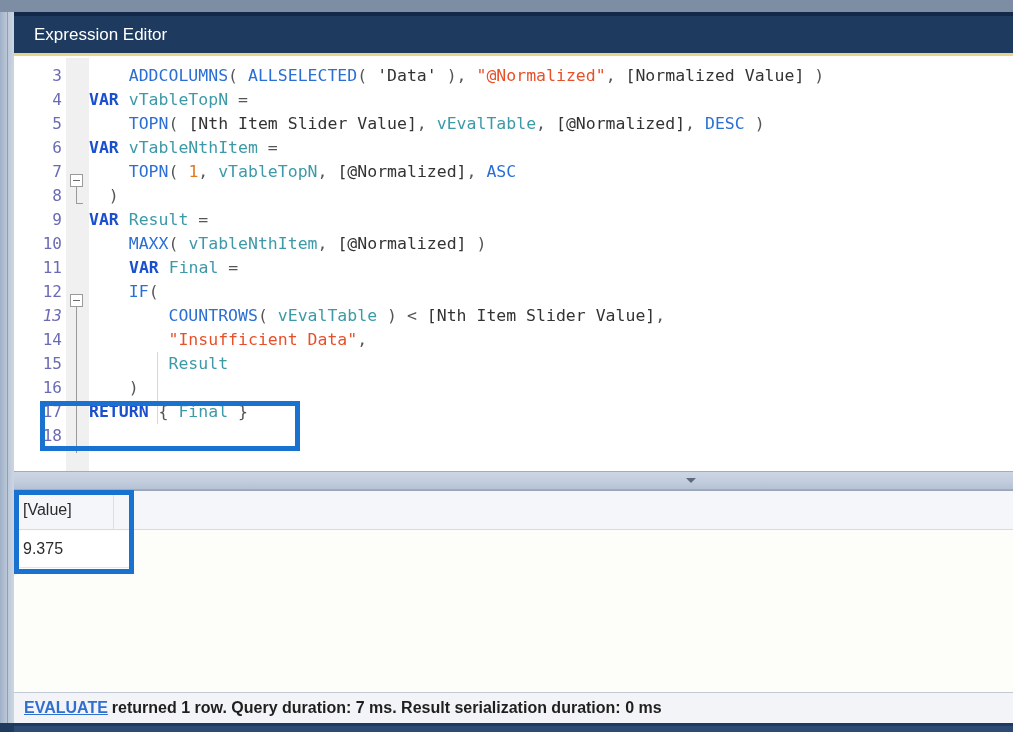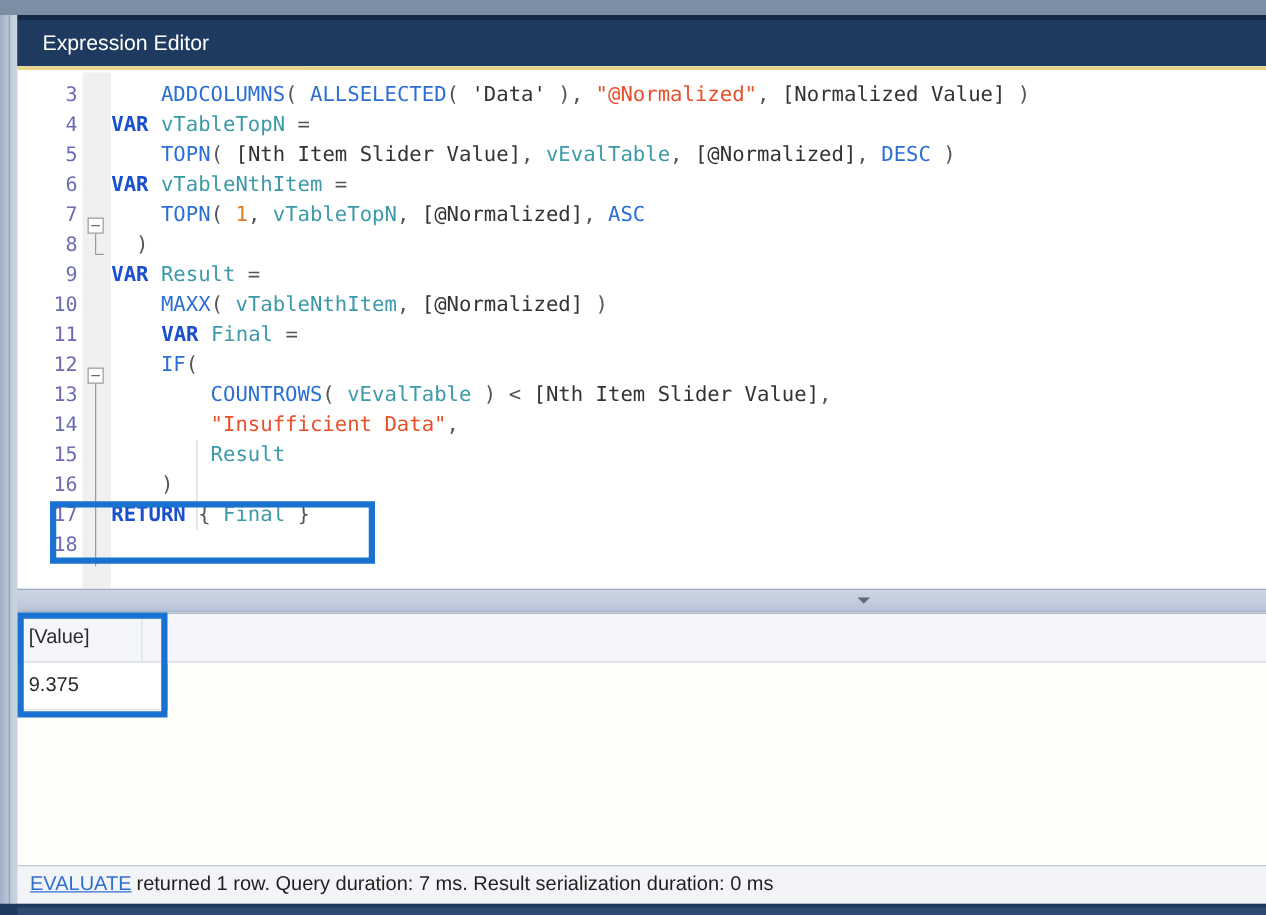--- a/index.html
+++ b/index.html
@@ -285,20 +285,21 @@
     position: absolute;
     left: 14px; top: 680px;
     width: 999px;
     height: 31px;
     background: #f3f4f7;
     border-top: 1px solid #c3c9d4;
     box-sizing: border-box;
     display: flex;
     align-items: center;
     padding-left: 10px;
+    font-weight: bold;
   }
   #status-bar .st-link {
     color: #2f6fd0;
     text-decoration: underline;
     font-size: 16px;
     font-family: "Liberation Sans", sans-serif;
   }
   #status-bar .st-text {
     color: #1f1f1f;
     font-size: 16px;
@@ -356,21 +357,21 @@
           <div class="line-no" style="top: 6px;">3</div>
           <div class="line-no" style="top: 30px;">4</div>
           <div class="line-no" style="top: 54px;">5</div>
           <div class="line-no" style="top: 78px;">6</div>
           <div class="line-no" style="top: 102px;">7</div>
           <div class="line-no" style="top: 126px;">8</div>
           <div class="line-no" style="top: 150px;">9</div>
           <div class="line-no" style="top: 174px;">10</div>
           <div class="line-no" style="top: 198px;">11</div>
           <div class="line-no" style="top: 222px;">12</div>
-          <div class="line-no" style="top: 246px;">13</div>
+          <div class="line-no" style="top: 246px; font-style: italic;">13</div>
           <div class="line-no" style="top: 270px;">14</div>
           <div class="line-no" style="top: 294px;">15</div>
           <div class="line-no" style="top: 318px;">16</div>
           <div class="line-no" style="top: 342px;">17</div>
           <div class="line-no" style="top: 366px;">18</div>
         </div>
 
       <div class="fold-box" style="top:116px;"></div>
       <div class="fold-line" style="top:129px; height:16px;"></div>
       <div class="fold-elbow" style="top:145px;"></div>

